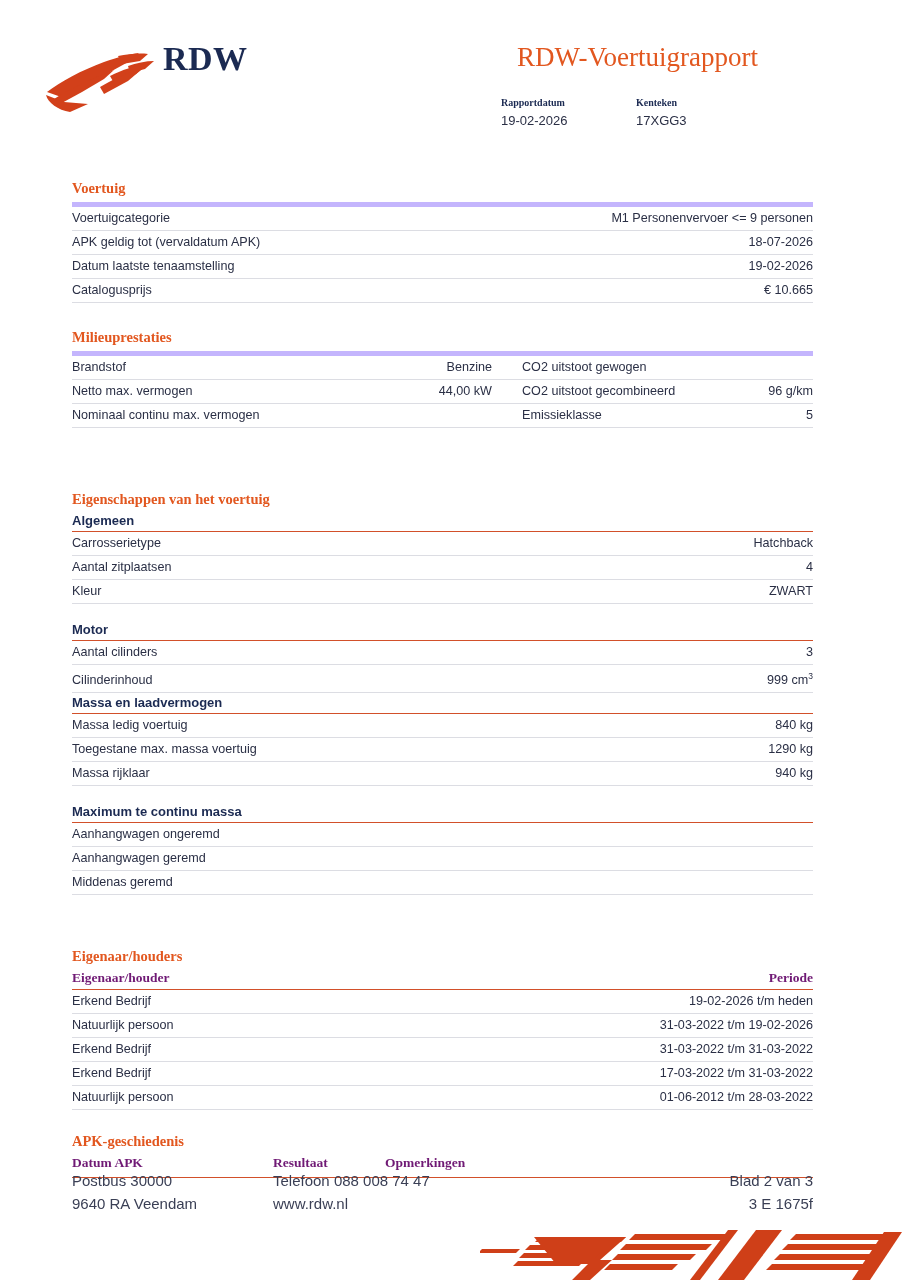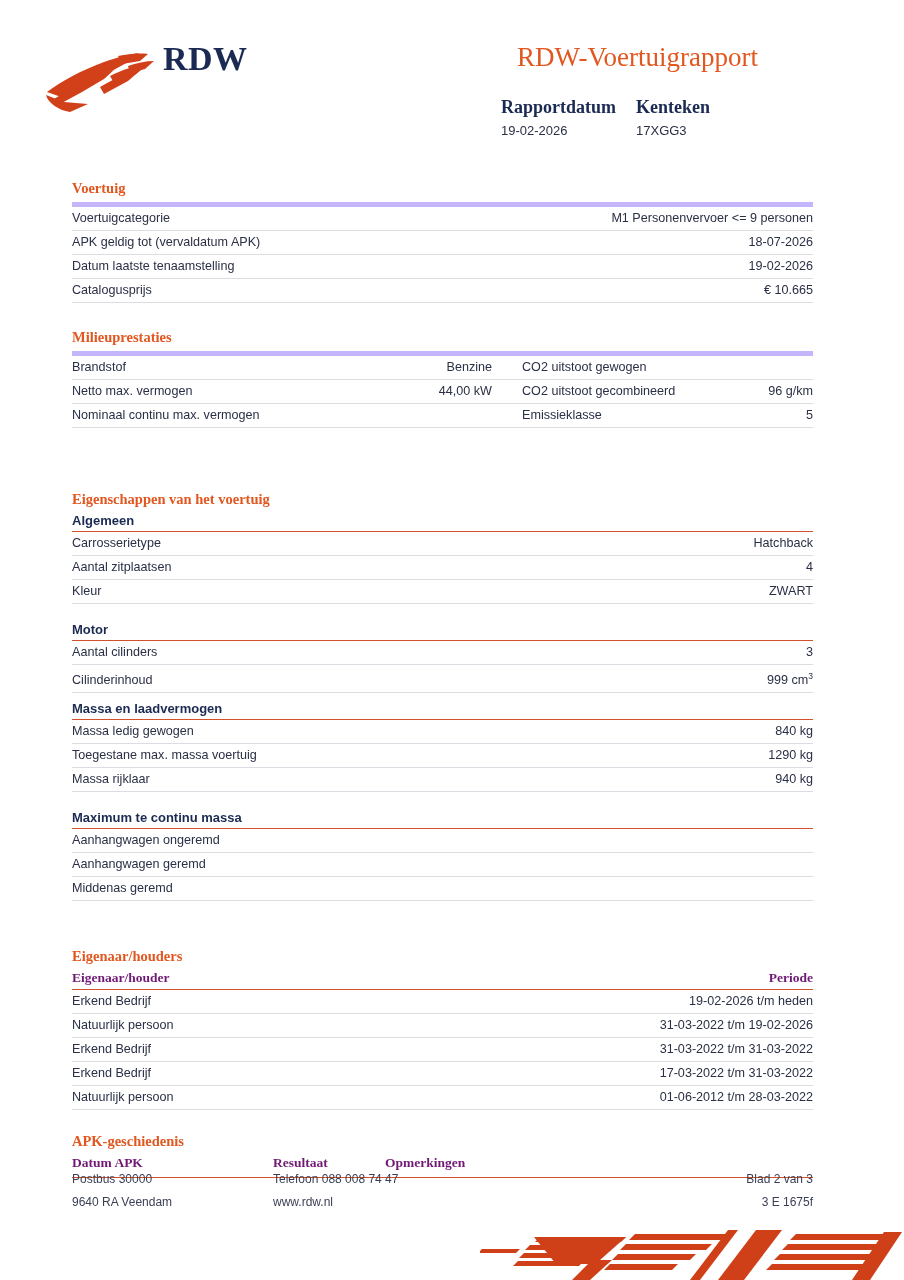--- a/index.html
+++ b/index.html
@@ -27,21 +27,21 @@
     font-size: 27px; font-weight: 400; color: #e2571f;
     white-space: nowrap;
     margin-left: 16px;
   }
   .meta { position: absolute; left: 501px; top: 97px; }
   .meta-col { position: absolute; top: 0; }
   .meta-col.c1 { left: 0; }
   .meta-col.c2 { left: 135px; }
   .meta-label {
     font-family: "Liberation Serif", serif;
-    font-size: 18px; font-weight: 700; color: #1b2a52;
+    font-size: 10px; font-weight: 700; color: #1b2a52;
     white-space: nowrap;
   }
   .meta-value {
     margin-top: 5px; font-size: 13px; color: #2a2f45; white-space: nowrap;
   }
 
   
   .section { position: absolute; left: 72px; width: 741px; }
   .sec-title {
     font-family: "Liberation Serif", serif;
@@ -92,21 +92,21 @@
   .apk-heads .th { position: absolute; top: 0; }
   .apk-heads .th.h1 { left: 0; }
   .apk-heads .th.h2 { left: 201px; }
   .apk-heads .th.h3 { left: 313px; }
 
   
   .footer { position: absolute; left: 72px; top: 1172px; width: 741px; }
   .footer-row { position: relative; height: 23px; }
   .footer-cell {
     position: absolute; top: 0;
-    font-size: 12px; color: #3a3f55; white-space: nowrap;
+    font-size: 15px; color: #3a3f55; white-space: nowrap;
   }
   .fc1 { left: 0; }
   .fc2 { left: 201px; }
   .fc3 { right: 0; }
 
   
   .bottom-art { position: absolute; left: 480px; top: 1216px; width: 424px; height: 64px; }
 </style>
 </head>
 <body>
@@ -223,27 +223,27 @@
                 <td class="l">Aantal cilinders</td>
                 <td class="r">3</td>
               </tr>
               <tr>
                 <td class="l">Cilinderinhoud</td>
                 <td class="r">999 cm<sup>3</sup></td>
               </tr>
             </tbody>
           </table>
         </div>
-        <div style="margin-top: 8px;">
+        <div style="margin-top: 2px;">
           <div class="sub-title">Massa en laadvermogen</div>
           <div class="rule-orange"></div>
           <table class="rdw noTopRule">
             <tbody>
               <tr>
-                <td class="l">Massa ledig gewogen</td>
+                <td class="l">Massa ledig voertuig</td>
                 <td class="r">840 kg</td>
               </tr>
               <tr>
                 <td class="l">Toegestane max. massa voertuig</td>
                 <td class="r">1290 kg</td>
               </tr>
               <tr>
                 <td class="l">Massa rijklaar</td>
                 <td class="r">940 kg</td>
               </tr>

